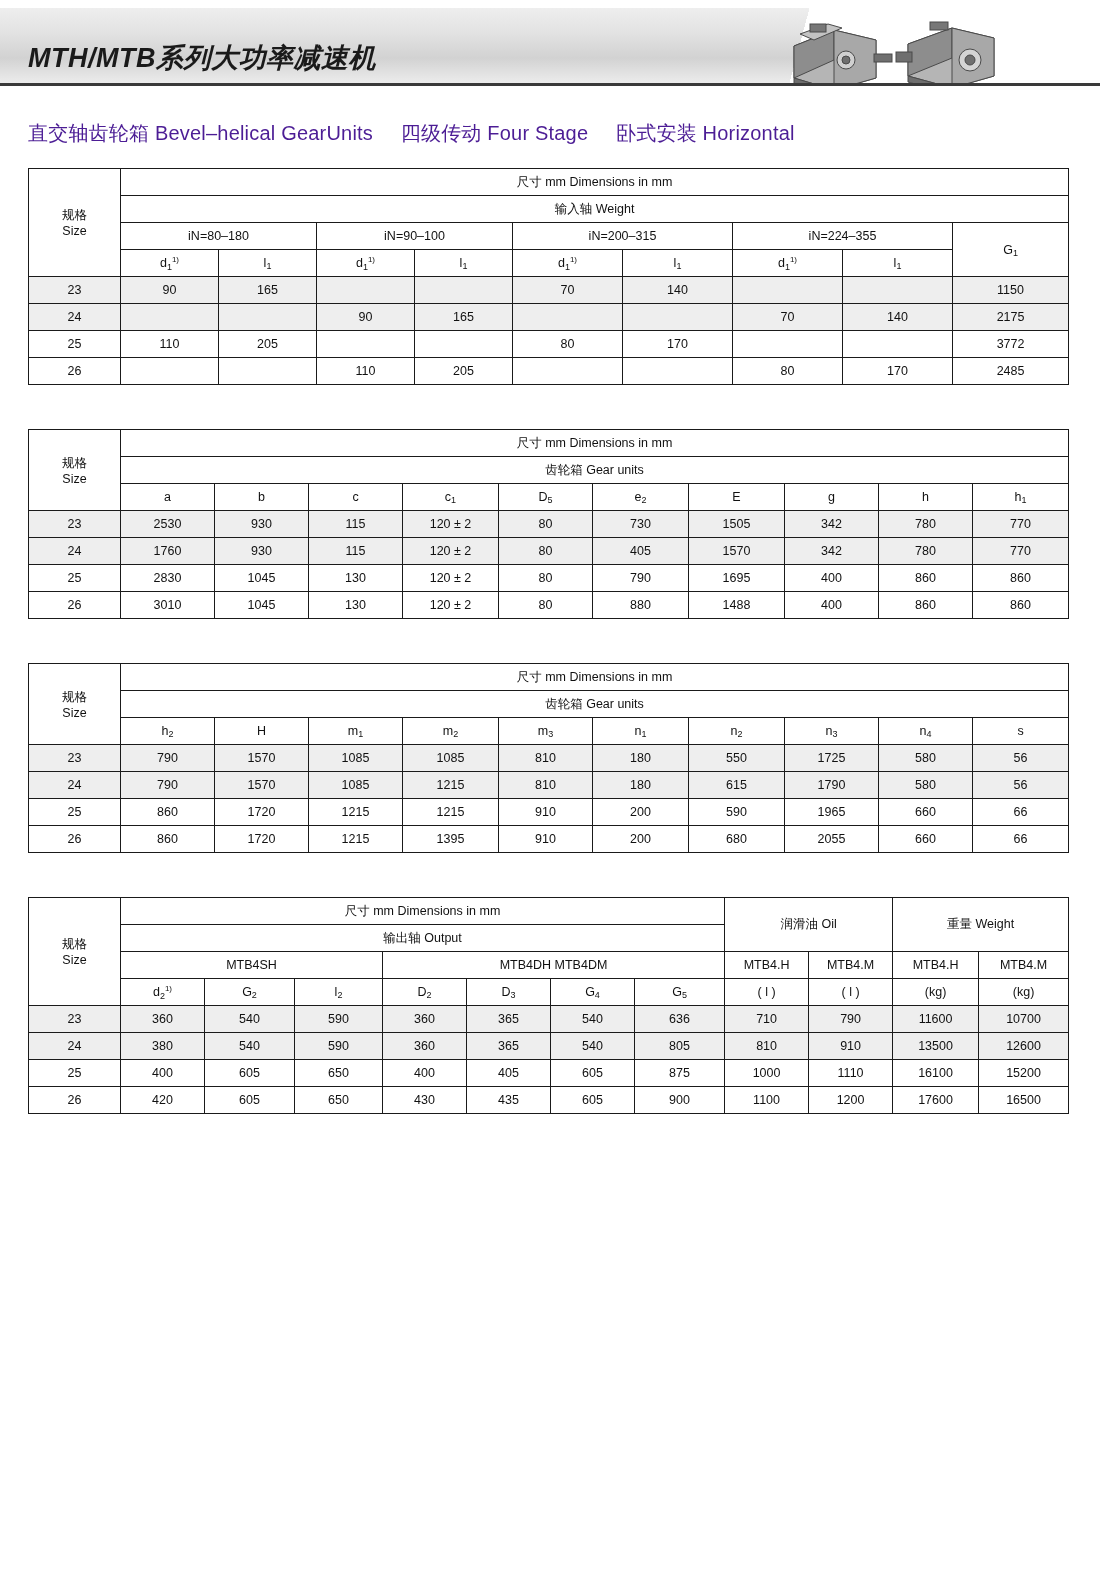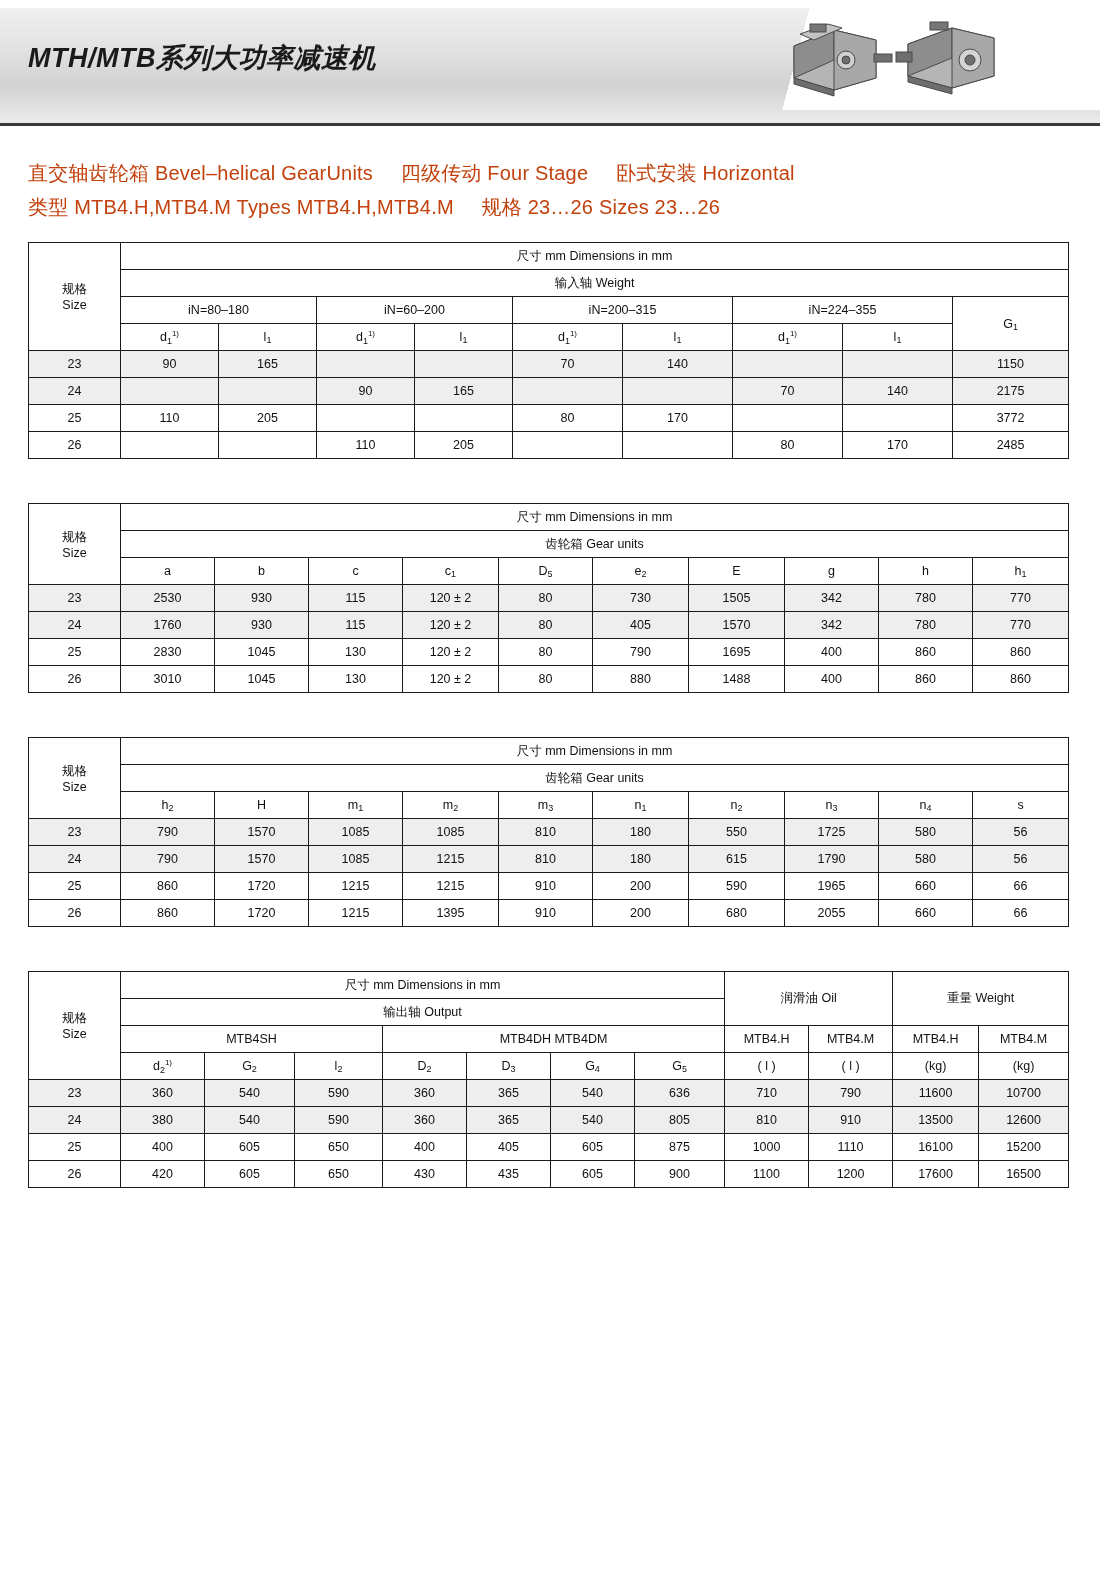--- a/index.html
+++ b/index.html
@@ -10,21 +10,21 @@
     background: #ffffff;
     font-family: "Liberation Sans", sans-serif;
     color: #1a1a1a;
     position: relative;
     overflow: hidden;
   }
 
   
   .header {
     position: relative;
-    height: 126px;
+    height: 86px;
     width: 1100px;
     background: linear-gradient(to bottom, #f2f2f2 0%, #e2e2e2 40%, #d2d2d2 70%, #ececec 100%);
     border-bottom: 3px solid #3a3a3a;
     overflow: hidden;
   }
   .header-stripe-top {
     position: absolute;
     top: 0; left: 0; right: 0; height: 8px;
     background: #ffffff;
   }
@@ -56,21 +56,21 @@
   }
 
   
   .doc-title {
     margin: 30px 0 0 28px;
     width: 1040px;
   }
   .doc-title .line {
     font-size: 20px;
     line-height: 34px;
-    color: #c2410c;
+    color: #4c1d95;
     white-space: nowrap;
     letter-spacing: 0.2px;
   }
   .doc-title .line span.seg { margin-right: 22px; }
 
   
   .tbl-wrap { margin: 18px 0 0 28px; width: 1040px; }
   table.dim {
     border-collapse: collapse;
     width: 1040px;
@@ -127,24 +127,20 @@
       <polygon points="128,60 172,72 172,78 128,66" fill="#6e6e6e"></polygon>
     </g>
   </svg>
 </div>
 
 <div class="doc-title">
   <div class="line">
     <span class="seg">直交轴齿轮箱 Bevel–helical GearUnits</span>
     <span class="seg">四级传动 Four Stage</span>
     <span class="seg">卧式安装 Horizontal</span>
-  </div>
-  <div class="line">
-    <span class="seg">类型 MTB4.H,MTB4.M Types MTB4.H,MTB4.M</span>
-    <span class="seg">规格 23…26 Sizes 23…26</span>
   </div>
 </div>
 
 <div class="tbl-wrap">
 <table class="dim">
   <colgroup>
     <col style="width:92px">
         <col style="width:98px">
         <col style="width:98px">
     <col style="width:98px">
@@ -161,21 +157,21 @@
         <div>规格</div>
         <div>Size</div>
       </td>
       <td colspan="9">尺寸 mm Dimensions in mm</td>
     </tr>
     <tr>
       <td colspan="9">输入轴      Weight</td>
     </tr>
     <tr>
       <td colspan="2">iN=80–180</td>
-      <td colspan="2">iN=60–200</td>
+      <td colspan="2">iN=90–100</td>
       <td colspan="2">iN=200–315</td>
       <td colspan="2">iN=224–355</td>
       <td rowspan="2">G<sub>1</sub></td>
     </tr>
     <tr>
       <td>d<sub>1</sub><sup>1)</sup></td>
       <td>l<sub>1</sub></td>
       <td>d<sub>1</sub><sup>1)</sup></td>
       <td>l<sub>1</sub></td>
       <td>d<sub>1</sub><sup>1)</sup></td>

